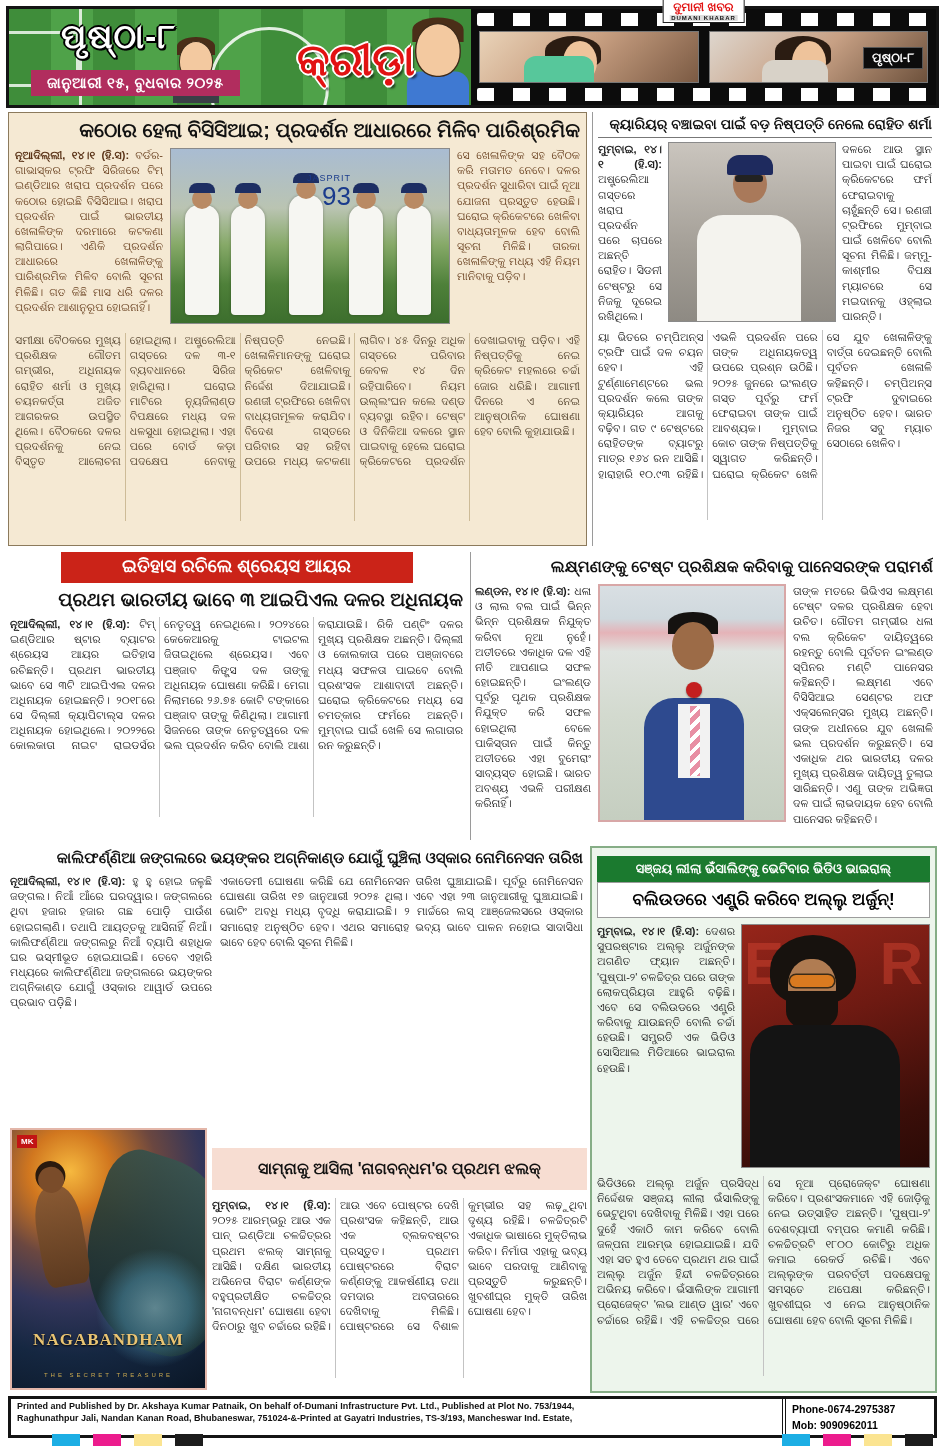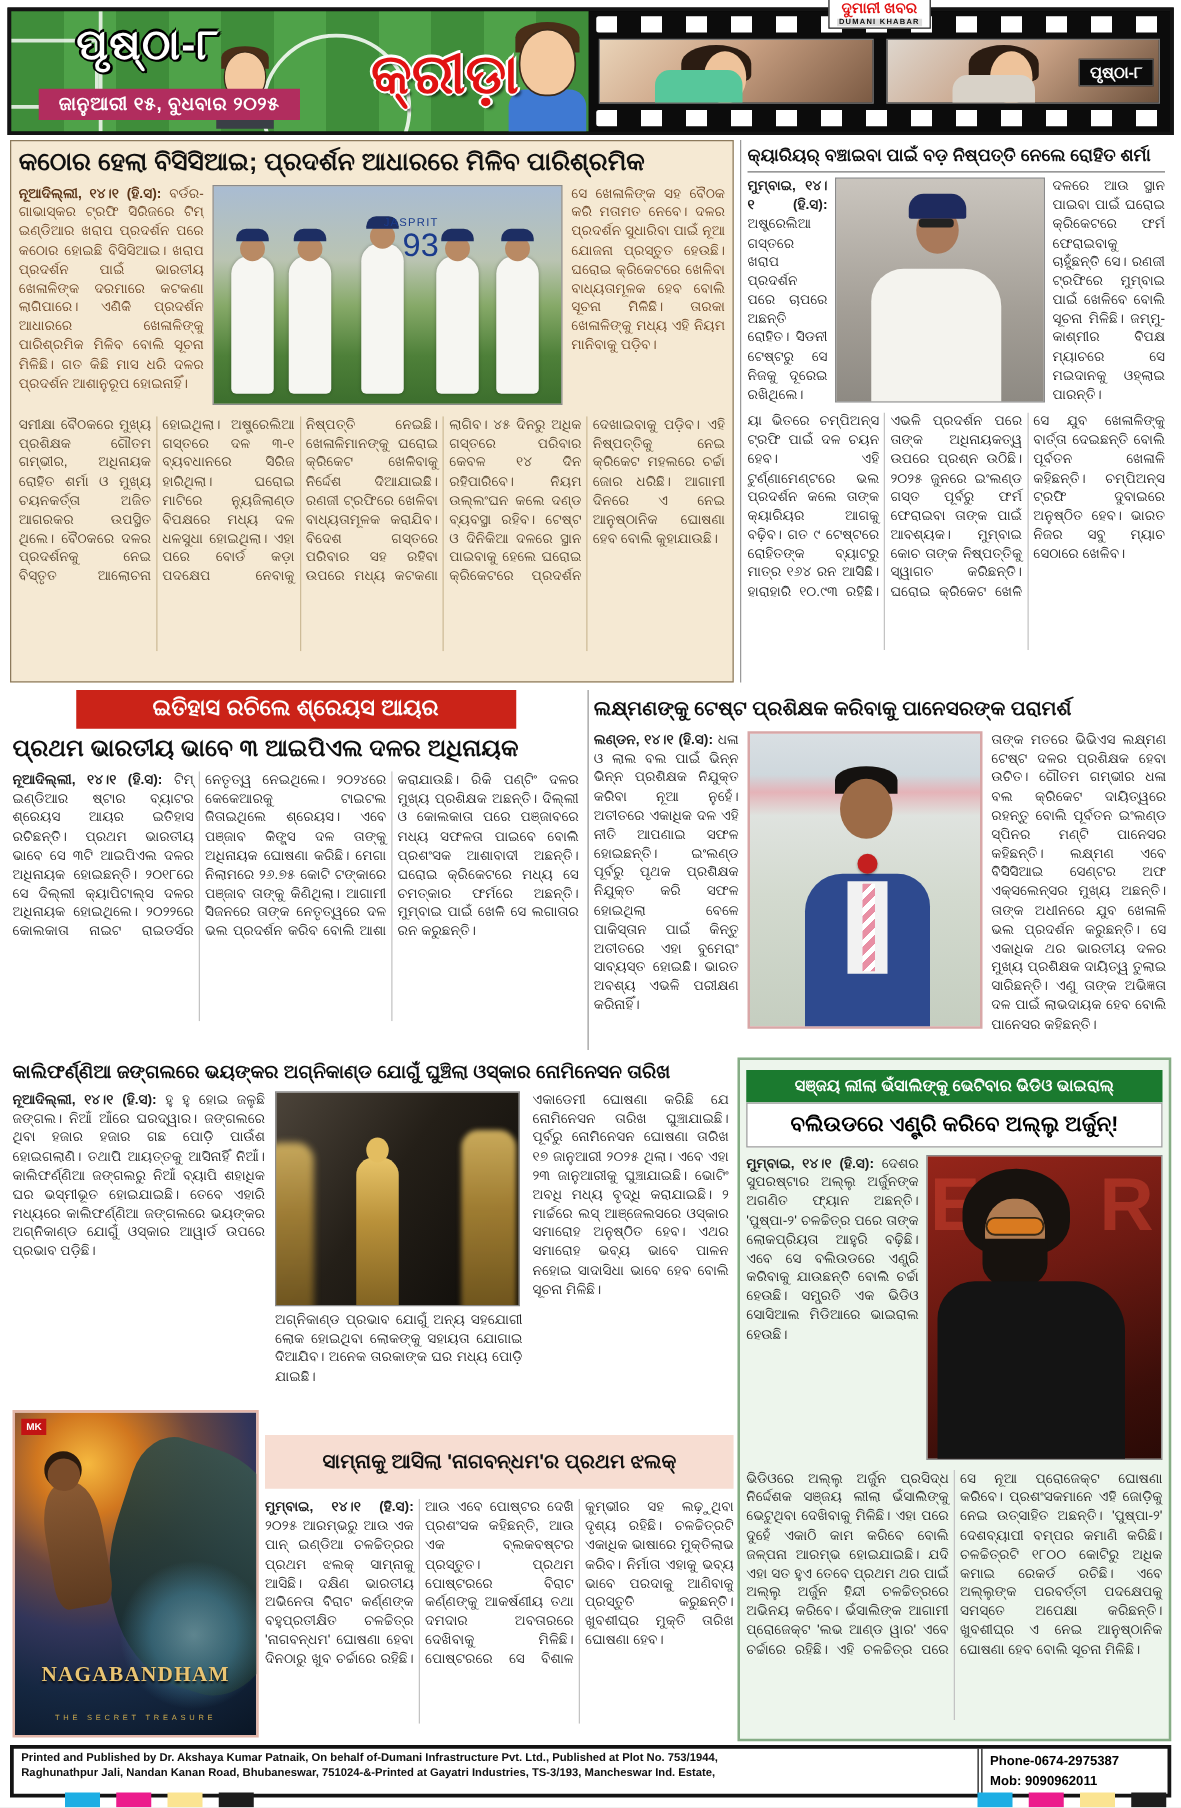--- a/index.html
+++ b/index.html
@@ -49,21 +49,21 @@
   .a-body2 { position:absolute; left:24%; bottom:-4px; width:66px; height:26px; background:#d8d2c8; border-radius:12px 12px 0 0; }
   .brand-chip { position:absolute; left:50%; top:-13px; transform:translateX(-50%); background:#fff; border:1px solid #222;
     padding:1px 6px 0; text-align:center; line-height:1; z-index:3; }
   .brand-od { color:#e21212; font-size:12px; font-weight:bold; white-space:nowrap; }
   .brand-en { color:#111; font-size:6px; font-weight:bold; letter-spacing:1px; background:#ddd; display:block; margin:1px 0; padding:0 2px; }
   .pageno-chip { position:absolute; right:4px; bottom:26%; background:#0c0c0c; color:#fff; font-size:13px; font-weight:bold;
     padding:2px 8px; border:1px solid #555; }
 
   
   .article { position:absolute; overflow:hidden; }
-  .hline { font-weight:bold; color:#101010; text-align:left; white-space:nowrap; overflow:hidden; }
+  .hline { font-weight:bold; color:#101010; text-align:right; white-space:nowrap; overflow:hidden; }
   .body-txt { font-size:11px; line-height:1.38; text-align:justify; color:#1d1d1d; overflow:hidden; }
   .dl { font-weight:bold; }
   .cols { column-gap:9px; column-rule:1px solid #c3c3c3; overflow:hidden; }
   .photo { position:relative; overflow:hidden; border:1px solid #8a8a8a; flex:none; }
 
   
   #a1 { left:8px; top:112px; width:579px; height:434px; background:#f5e9d3; border:1px solid #8c7a5c; padding:4px 6px; }
   #a1 .hline { font-size:20px; padding:2px 0 6px; }
   #a1-row { display:flex; gap:7px; height:178px; }
   #a1-colL { width:148px; color:#6b4322; }
@@ -299,28 +299,20 @@
     </div>
   </div>
 
   <div id="a5" class="article">
     <div class="hline">କାଲିଫର୍ଣ୍ଣିଆ ଜଙ୍ଗଲରେ ଭୟଙ୍କର ଅଗ୍ନିକାଣ୍ଡ ଯୋଗୁଁ ଘୁଞ୍ଚିଲା ଓସ୍କାର ନୋମିନେସନ ତାରିଖ</div>
     <div id="a5-row">
       <div id="a5-colL" class="body-txt">
         <span class="dl">ନୂଆଦିଲ୍ଲୀ, ୧୪।୧ (ହି.ସ):</span>
         <span>ହୁ ହୁ ହୋଇ ଜଳୁଛି ଜଙ୍ଗଲ। ନିଆଁ ଆଁରେ ଘରଦ୍ୱାର। ଜଙ୍ଗଲରେ ଥିବା ହଜାର ହଜାର ଗଛ ପୋଡ଼ି ପାଉଁଶ ହୋଇଗଲାଣି। ତଥାପି ଆୟତ୍ତକୁ ଆସିନାହିଁ ନିଆଁ। କାଲିଫର୍ଣ୍ଣିଆ ଜଙ୍ଗଲରୁ ନିଆଁ ବ୍ୟାପି ଶହାଧିକ ଘର ଭସ୍ମୀଭୂତ ହୋଇଯାଇଛି। ତେବେ ଏହାରି ମଧ୍ୟରେ କାଲିଫର୍ଣ୍ଣିଆ ଜଙ୍ଗଲରେ ଭୟଙ୍କର ଅଗ୍ନିକାଣ୍ଡ ଯୋଗୁଁ ଓସ୍କାର ଆୱାର୍ଡ ଉପରେ ପ୍ରଭାବ ପଡ଼ିଛି।</span>
       </div>
-      <div id="a5-mid">
-        <div class="photo oscar-photo">
-          <div class="statue st3"></div>
-          <div class="statue st1"></div>
-          <div class="statue st2"></div>
-        </div>
-        <div id="a5-midTxt" class="body-txt">ଅଗ୍ନିକାଣ୍ଡ ପ୍ରଭାବ ଯୋଗୁଁ ଅନ୍ୟ ସହଯୋଗୀ ଲୋକ ହୋଇଥିବା ଲୋକଙ୍କୁ ସହାୟତା ଯୋଗାଇ ଦିଆଯିବ। ଅନେକ ତାରକାଙ୍କ ଘର ମଧ୍ୟ ପୋଡ଼ି ଯାଇଛି।</div>
-      </div>
       <div id="a5-colR" class="body-txt">
         <span>ଏକାଡେମୀ ଘୋଷଣା କରିଛି ଯେ ନୋମିନେସନ ତାରିଖ ଘୁଞ୍ଚାଯାଇଛି। ପୂର୍ବରୁ ନୋମିନେସନ ଘୋଷଣା ତାରିଖ ୧୭ ଜାନୁଆରୀ ୨୦୨୫ ଥିଲା। ଏବେ ଏହା ୨୩ ଜାନୁଆରୀକୁ ଘୁଞ୍ଚାଯାଇଛି। ଭୋଟିଂ ଅବଧି ମଧ୍ୟ ବୃଦ୍ଧି କରାଯାଇଛି। ୨ ମାର୍ଚ୍ଚରେ ଲସ୍ ଆଞ୍ଜେଲସରେ ଓସ୍କାର ସମାରୋହ ଅନୁଷ୍ଠିତ ହେବ। ଏଥର ସମାରୋହ ଭବ୍ୟ ଭାବେ ପାଳନ ନହୋଇ ସାଦାସିଧା ଭାବେ ହେବ ବୋଲି ସୂଚନା ମିଳିଛି।</span>
       </div>
     </div>
   </div>
 
   <div id="a6" class="article">
     <div id="a6-green">ସଞ୍ଜୟ ଲୀଲା ଭଁସାଲିଙ୍କୁ ଭେଟିବାର ଭିଡିଓ ଭାଇରାଲ୍</div>
     <div id="a6-hbox">ବଲିଉଡରେ ଏଣ୍ଟ୍ରି କରିବେ ଅଲ୍ଲୁ ଅର୍ଜୁନ୍!</div>
     <div id="a6-row">

